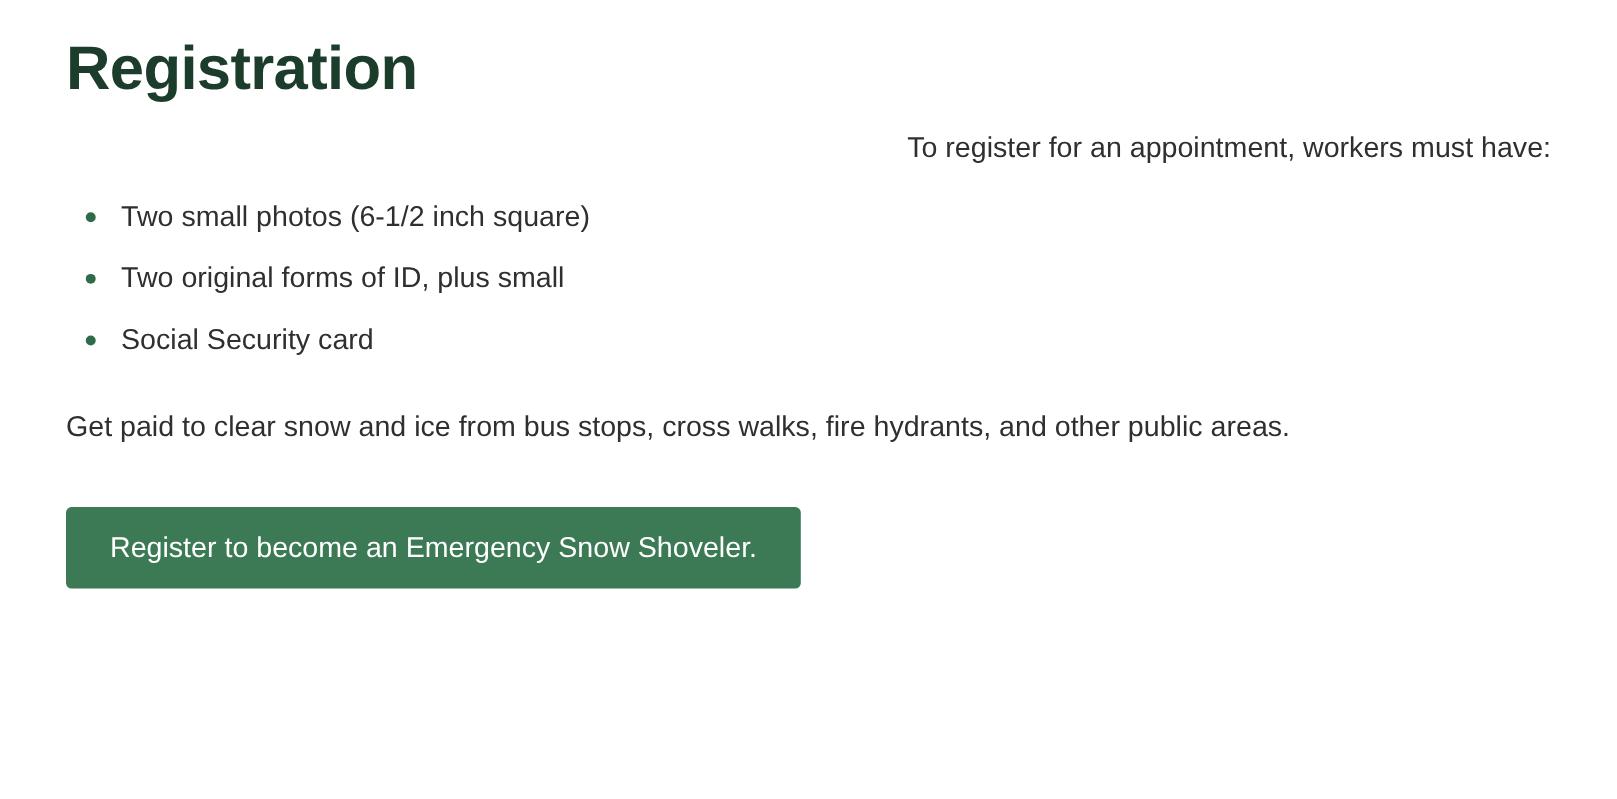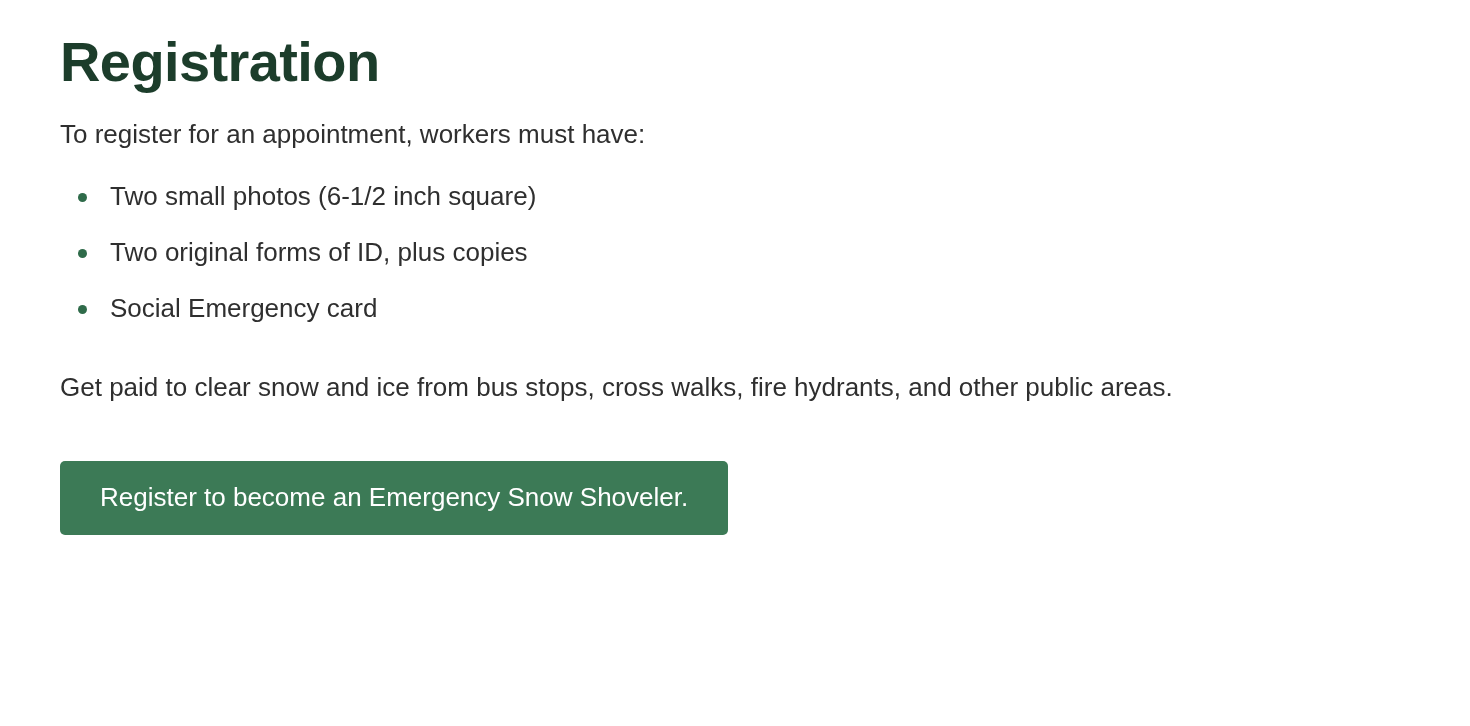--- a/index.html
+++ b/index.html
@@ -33,20 +33,21 @@
     letter-spacing: -0.6px;
     color: #1c3d2b;
   }
 
   .intro-paragraph {
     margin: 22px 0 0 0;
     font-size: 26px;
     line-height: 1.45;
     font-weight: 400;
     color: #2f2f2f;
+    text-align: right;
   }
 
   .requirements-list {
     list-style: none;
     margin: 26px 0 0 0;
     padding: 0;
   }
 
   .requirements-list li {
     position: relative;
@@ -104,25 +105,25 @@
 
   <p class="intro-paragraph">To register for an appointment, workers must have:</p>
 
   <ul class="requirements-list">
     <li>
       <span class="bullet-dot"></span>
       <span>Two small photos (6-1/2 inch square)</span>
     </li>
     <li>
       <span class="bullet-dot"></span>
-      <span>Two original forms of ID, plus copies</span>
+      <span>Two original forms of ID, plus small</span>
     </li>
     <li>
       <span class="bullet-dot"></span>
-      <span>Social Emergency card</span>
+      <span>Social Security card</span>
     </li>
   </ul>
 
   <p class="body-paragraph">Get paid to clear snow and ice from bus stops, cross walks, fire hydrants, and other public areas.</p>
 
   <button class="register-button">Register to become an Emergency Snow Shoveler.</button>
 
 </div>
 
 </body></html>

